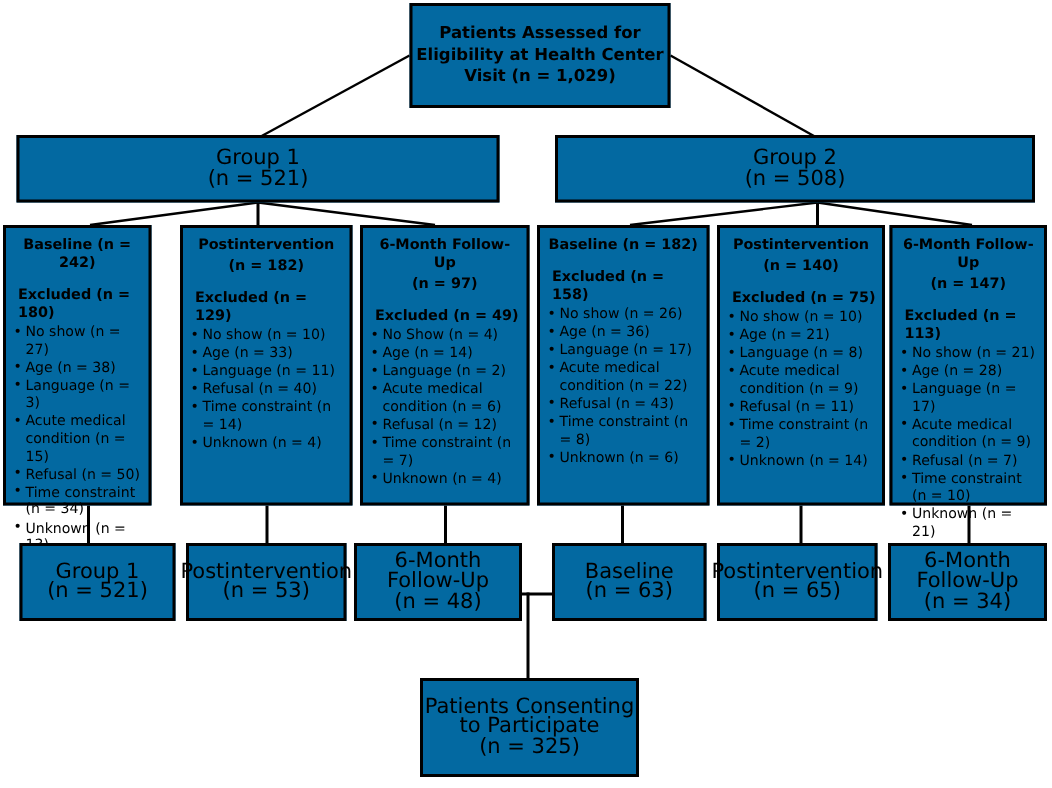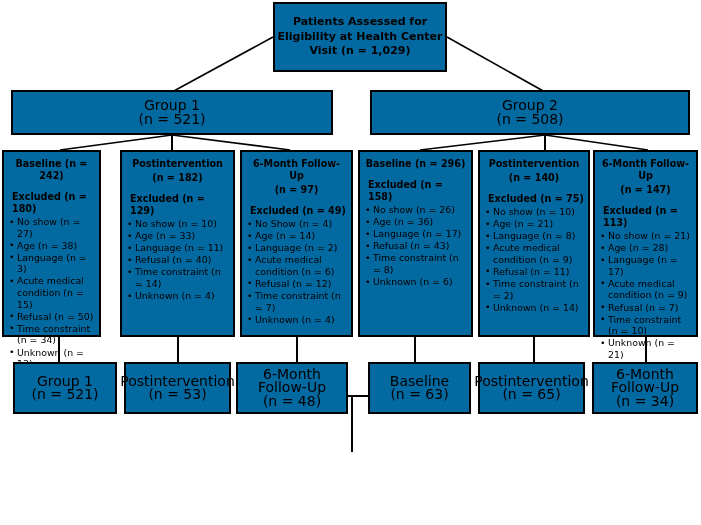--- a/index.html
+++ b/index.html
@@ -187,26 +187,27 @@
       <li>Age (n = 14)</li>
       <li>Language (n = 2)</li>
       <li>Acute medical condition (n = 6)</li>
       <li>Refusal (n = 12)</li>
       <li>Time constraint (n = 7)</li>
       <li>Unknown (n = 4)</li>
     </ul>
   </div>
 
   <div class="box exbox" style="left:358px;top:150px;width:115px;height:187px;">
-    <div class="ex-head">Baseline (n = 296)</div>
+    <div class="ex-head">Baseline (n = 182)</div>
     <div class="ex-sub">Excluded (n = 158)</div>
     <ul class="ex-list">
       <li>No show (n = 26)</li>
       <li>Age (n = 36)</li>
       <li>Language (n = 17)</li>
+      <li>Acute medical condition (n = 22)</li>
       <li>Refusal (n = 43)</li>
       <li>Time constraint (n = 8)</li>
       <li>Unknown (n = 6)</li>
     </ul>
   </div>
 
   <div class="box exbox" style="left:478px;top:150px;width:112px;height:187px;">
     <div class="ex-head">Postintervention</div>
     <div class="ex-head">(n = 140)</div>
     <div class="ex-sub">Excluded (n = 75)</div>
@@ -261,14 +262,19 @@
     <div class="ttl">Postintervention</div>
     <div class="ttl">(n = 65)</div>
   </div>
 
   <div class="box box-center" style="left:592px;top:362px;width:106px;height:52px;">
     <div class="ttl">6-Month</div>
     <div class="ttl">Follow-Up</div>
     <div class="ttl">(n = 34)</div>
   </div>
 
+  <div class="box box-center" style="left:280px;top:452px;width:146px;height:66px;">
+    <div class="ttl">Patients Consenting</div>
+    <div class="ttl">to Participate</div>
+    <div class="ttl">(n = 325)</div>
+  </div>
 
 </div>
 
 </body></html>

